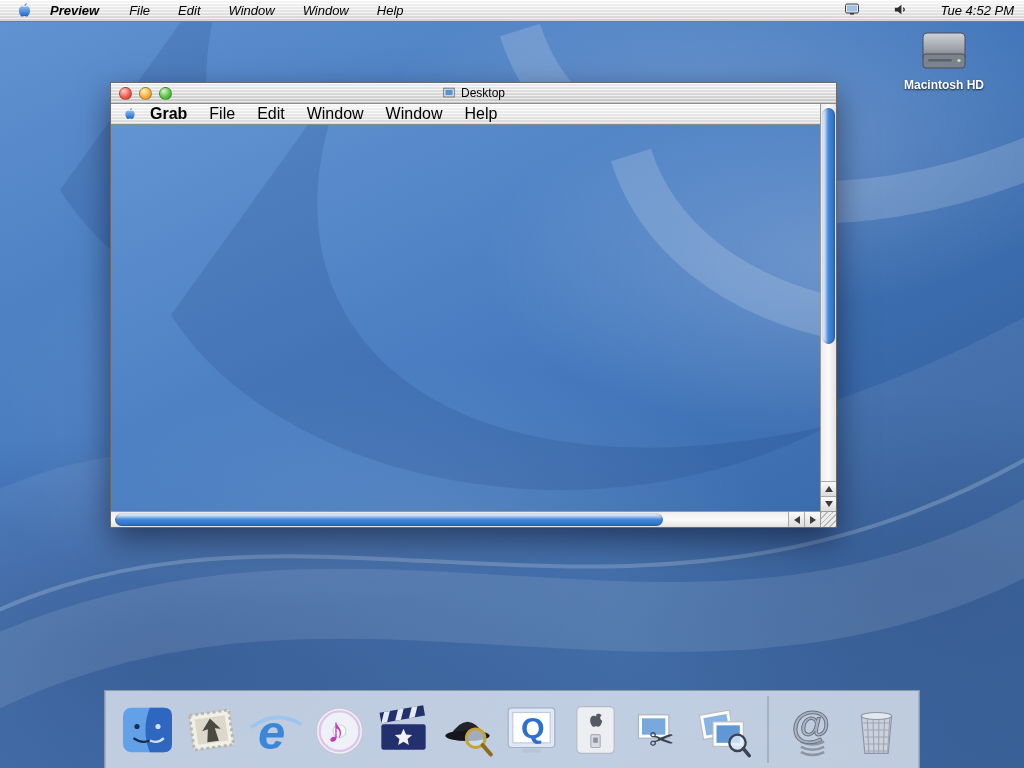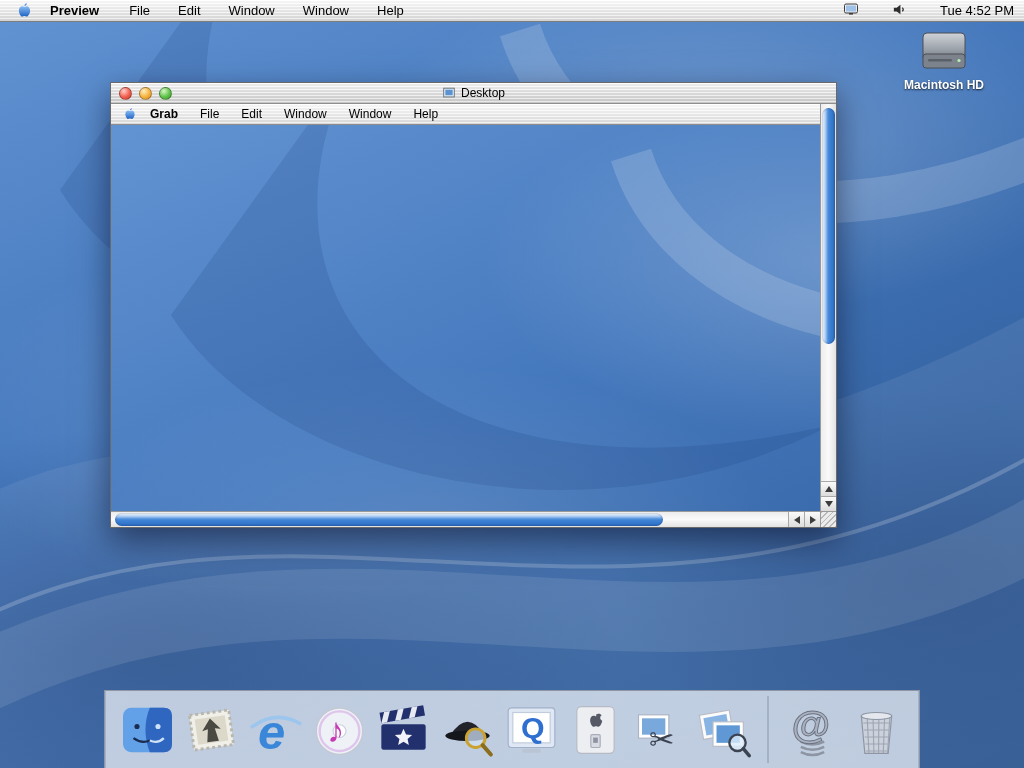--- a/index.html
+++ b/index.html
@@ -20,20 +20,21 @@
   .swirl-svg { position:absolute; inset:0; width:100%; height:100%; }
 
   
   .menubar {
     position:absolute; top:0; left:0; right:0; height:22px; z-index:60;
     display:flex; align-items:center; padding:0 10px;
     background:
       repeating-linear-gradient(180deg, rgba(255,255,255,0.55) 0 1px, rgba(0,0,0,0.03) 1px 3px),
       linear-gradient(#ffffff, #d9d9d9);
     border-bottom:1px solid #7d7d7d;
+    font-style:italic;
   }
   .menubar .apple-wrap { width:18px; height:18px; margin:0 16px 0 6px; display:flex; align-items:center; }
   .app-name { font-weight:bold; margin-right:30px; }
   .menu-item { margin-right:28px; }
   .menubar-right { margin-left:auto; display:flex; align-items:center; gap:33px; }
   .clock { white-space:nowrap; }
 
   
   .hd-icon { position:absolute; top:30px; right:35px; width:90px; text-align:center; z-index:5; }
   .hd-label { margin-top:1px; color:#ffffff; font-size:12px; font-weight:bold; text-shadow:0 1px 2px rgba(0,0,0,0.8); }
@@ -60,21 +61,21 @@
   .title-center {
     position:absolute; left:0; right:0; top:0; bottom:0;
     display:flex; align-items:center; justify-content:center; gap:5px;
     font-size:12px; pointer-events:none;
   }
   .window-body { position:relative; height:calc(100% - 21px); background:#fff; }
 
   .content { position:absolute; left:0; top:0; right:16px; bottom:16px; overflow:hidden; background:#3a6cb4; }
   .inner-menubar {
     position:absolute; top:0; left:0; right:0; height:21px; z-index:2;
-    display:flex; align-items:center; padding:0 8px; font-size:12px;
+    display:flex; align-items:center; padding:0 8px; font-size:16px;
     background:
       repeating-linear-gradient(180deg, rgba(255,255,255,0.55) 0 1px, rgba(0,0,0,0.03) 1px 3px),
       linear-gradient(#ffffff, #dedede);
     border-bottom:1px solid #8d8d8d;
   }
   .inner-menubar .apple-wrap { width:15px; height:15px; margin:0 12px 0 4px; display:flex; align-items:center; }
   .inner-app-name { font-weight:bold; margin-right:22px; }
   .inner-menu-item { margin-right:22px; }
   .inner-desktop { position:absolute; left:0; right:0; top:21px; bottom:0; overflow:hidden; }
   .inner-desktop .clone { position:absolute; left:0; top:0; width:1024px; height:768px; }

